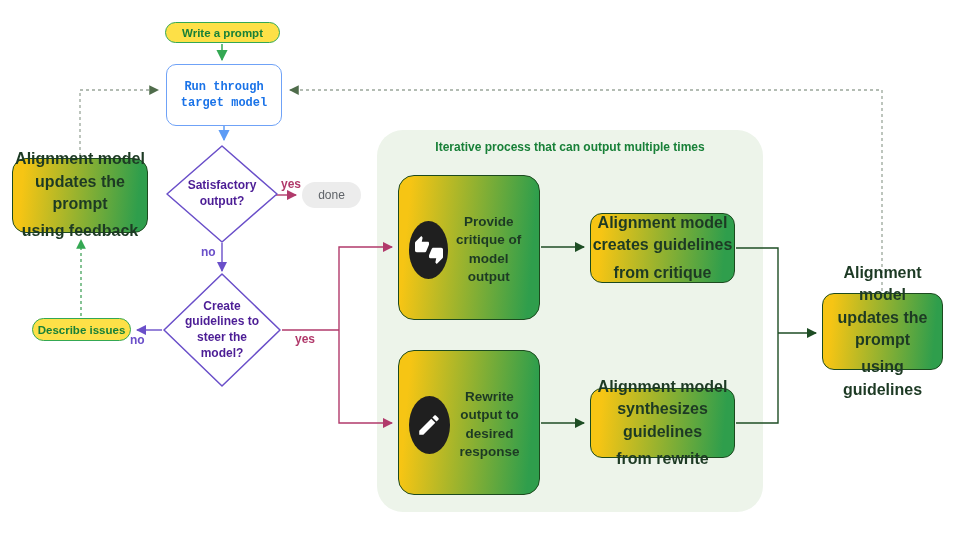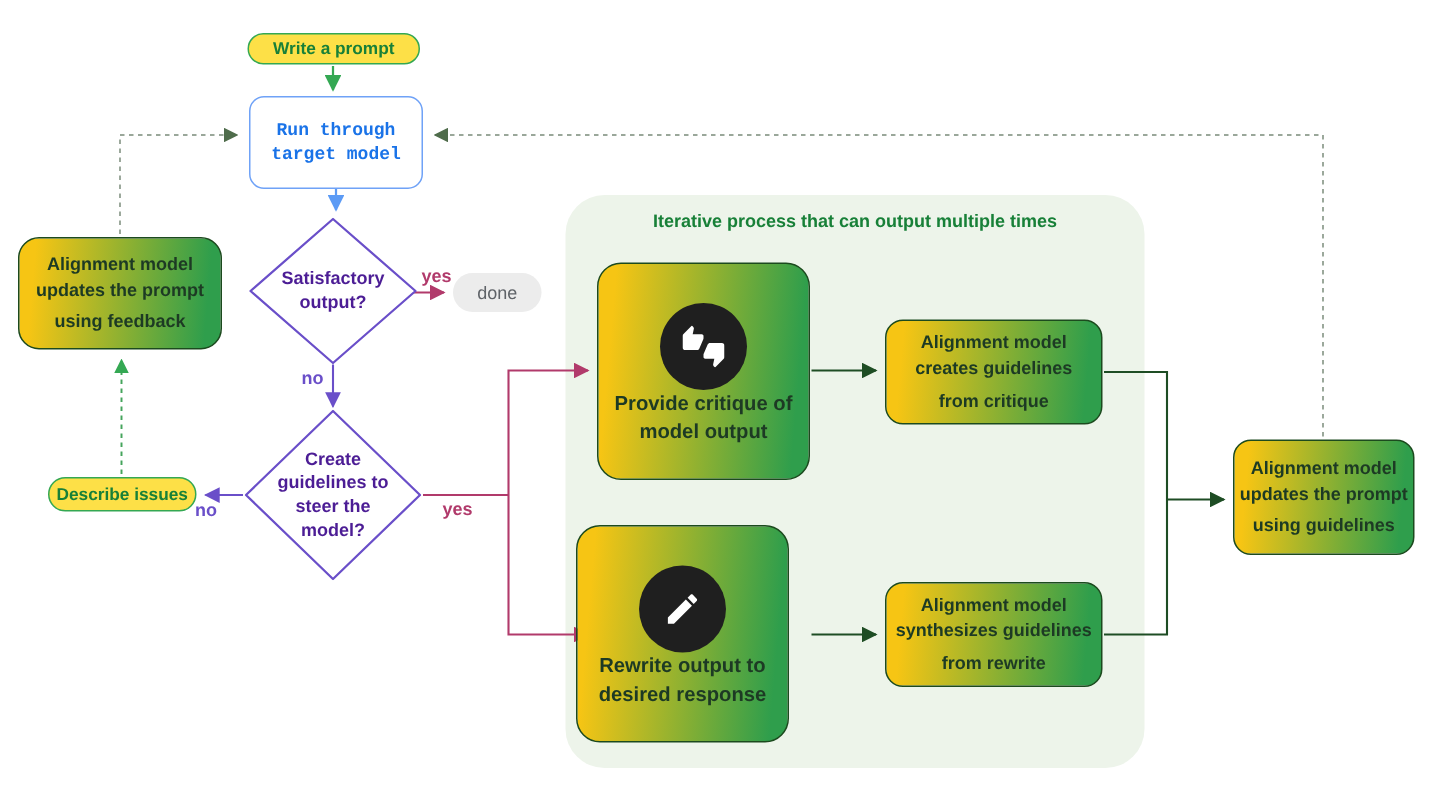--- a/index.html
+++ b/index.html
@@ -9,24 +9,24 @@
   .wires{position:absolute;left:0;top:0;z-index:2;pointer-events:none;}
   .node{position:absolute;z-index:3;display:flex;align-items:center;justify-content:center;
         text-align:center;box-sizing:border-box;}
   .pill{border:1.5px solid #34a853;border-radius:14px;background:#fde047;color:#188038;
         font-size:11.5px;font-weight:600;}
   .bluebox{border:1.5px solid #6fa2f7;border-radius:10px;background:#fff;color:#1a73e8;
         font-size:12px;font-weight:600;line-height:1.35;font-family:Liberation Mono, monospace;}
   .donepill{background:#ececec;border-radius:13px;color:#5f6368;font-size:12px;}
   .grad{background:linear-gradient(95deg,#f6c514 8%,#2f9e4c 92%);
         border:1.5px solid #1c4a1e;color:#1d3a24;font-weight:600;}
-  .smallgrad{border-radius:12px;font-size:12px;line-height:1.4;flex-direction:column;}
+  .smallgrad{border-radius:12px;font-size:16px;line-height:1.4;flex-direction:column;}
   .smallgrad .b2{font-weight:700;margin-top:5px;}
-  .biggrad{border-radius:16px;font-size:13.5px;line-height:1.35;flex-direction:column;
-        justify-content:center;padding:22px 10px 18px 10px;}
+  .biggrad{border-radius:16px;font-size:13.5px;line-height:1.35;flex-direction:row;
+        justify-content:flex-start;padding:22px 10px 18px 10px;}
   .iconcircle{width:58px;height:58px;border-radius:50%;background:#1f1f1f;
         display:flex;align-items:center;justify-content:center;}
   .diamond{position:absolute;z-index:3;}
   .diamond .dlabel{position:absolute;left:0;top:0;right:0;bottom:0;display:flex;
         align-items:center;justify-content:center;text-align:center;color:#4c1d95;
         font-size:12px;font-weight:600;line-height:1.3;}
   .edgelabel{position:absolute;z-index:4;font-size:12px;font-weight:600;}
   .pink{color:#b13a6b;}
   .purple{color:#6a4fc9;}
   .container-bg{position:absolute;z-index:1;background:#edf4ea;border-radius:26px;}
@@ -122,21 +122,21 @@
   <div class="node grad biggrad" style="left:398px;top:175px;width:142px;height:145px;">
     <div class="iconcircle">
       <svg width="28" height="28" viewBox="0 0 24 24" fill="#ffffff">
           <path d="M12 6c0-.55-.45-1-1-1H5.82l.66-3.18.02-.23c0-.31-.13-.59-.33-.8L5.38 0 .44 4.94C.17 5.21 0 5.59 0 6v6.5c0 .83.67 1.5 1.5 1.5h6.75c.62 0 1.15-.38 1.38-.91l2.26-5.29c.07-.17.11-.36.11-.55V6zm10.5 4h-6.75c-.62 0-1.15.38-1.38.91l-2.26 5.29c-.07.17-.11.36-.11.55V18c0 .55.45 1 1 1h5.18l-.66 3.18-.02.24c0 .31.13.59.33.8l.79.78 4.94-4.94c.27-.27.44-.65.44-1.06v-6.5c0-.83-.67-1.5-1.5-1.5z"></path>
         </svg>
     </div>
     <div class="pre">Provide critique of
 model output</div>
   </div>
 
-  <div class="node grad biggrad" style="left:384px;top:350px;width:142px;height:145px;">
+  <div class="node grad biggrad" style="left:398px;top:350px;width:142px;height:145px;">
     <div class="iconcircle">
       <svg width="26" height="26" viewBox="0 0 24 24" fill="#ffffff">
           <path d="M3 17.25V21h3.75L17.81 9.94l-3.75-3.75L3 17.25zM20.71 7.04c.39-.39.39-1.02 0-1.41l-2.34-2.34c-.39-.39-1.02-.39-1.41 0l-1.83 1.83 3.75 3.75 1.83-1.83z"></path>
         </svg>
     </div>
     <div class="pre">Rewrite output to
 desired response</div>
   </div>
 
   <div class="node grad smallgrad" style="left:590px;top:213px;width:145px;height:70px;">

